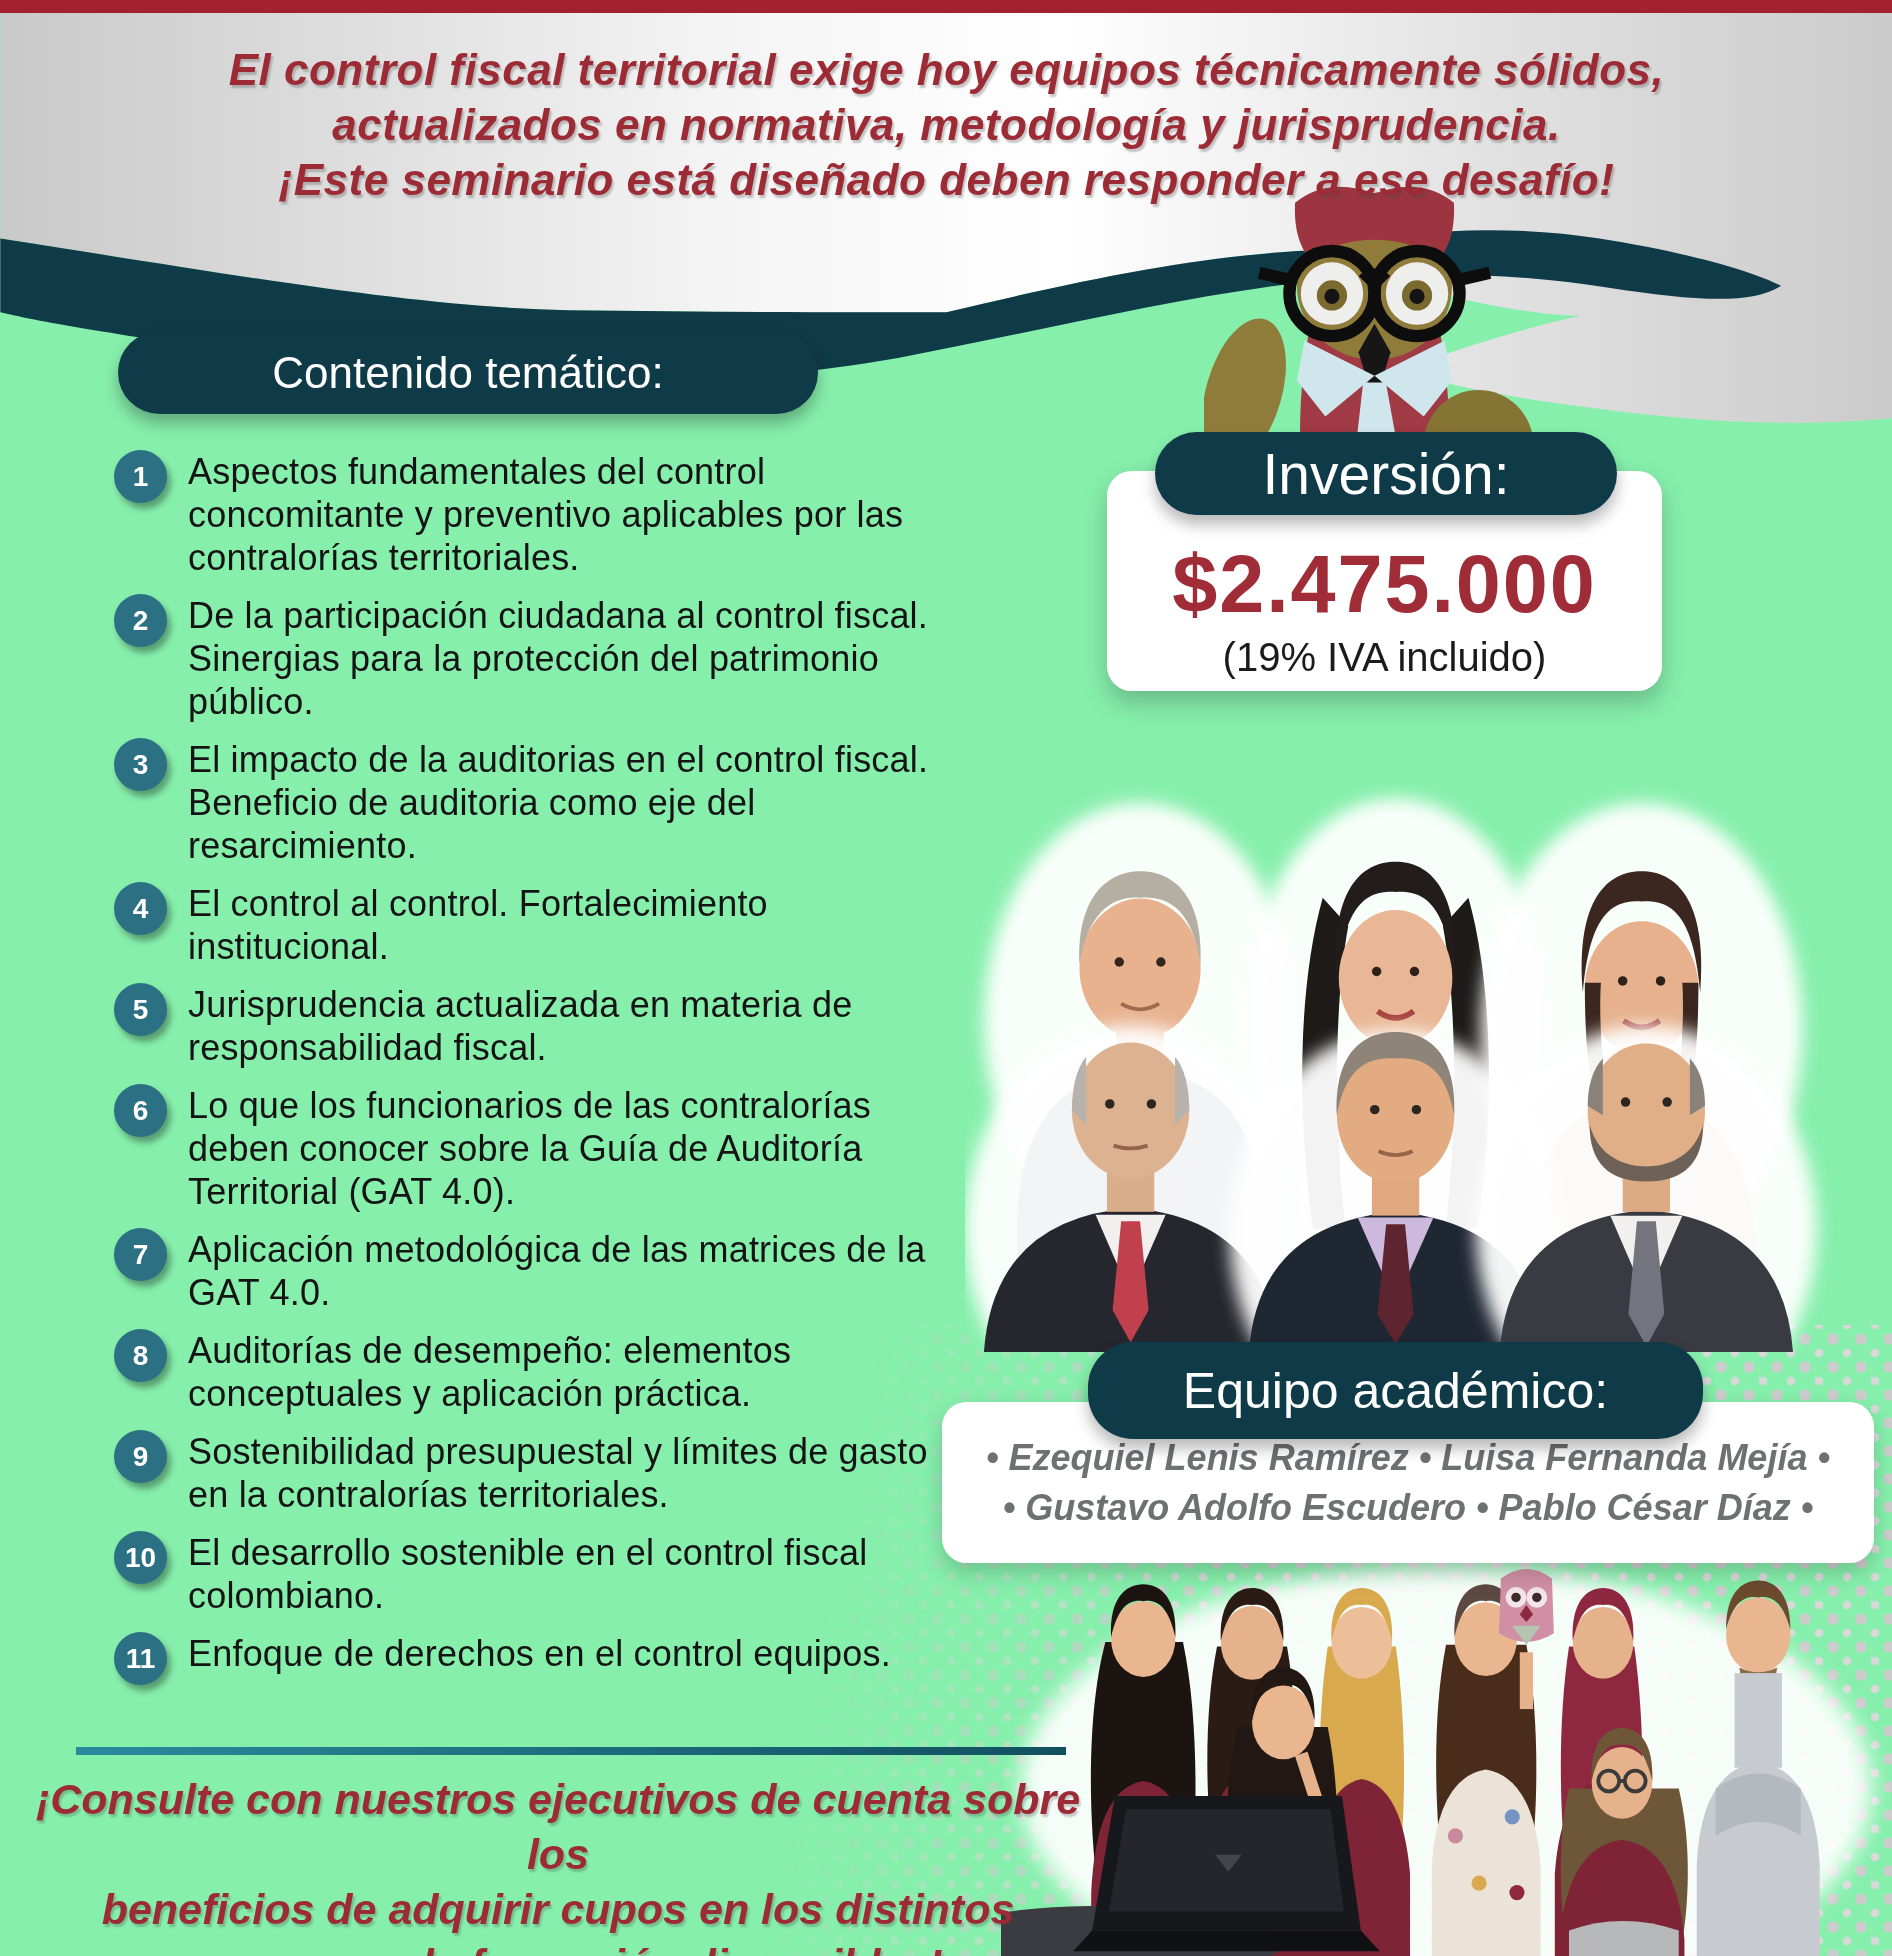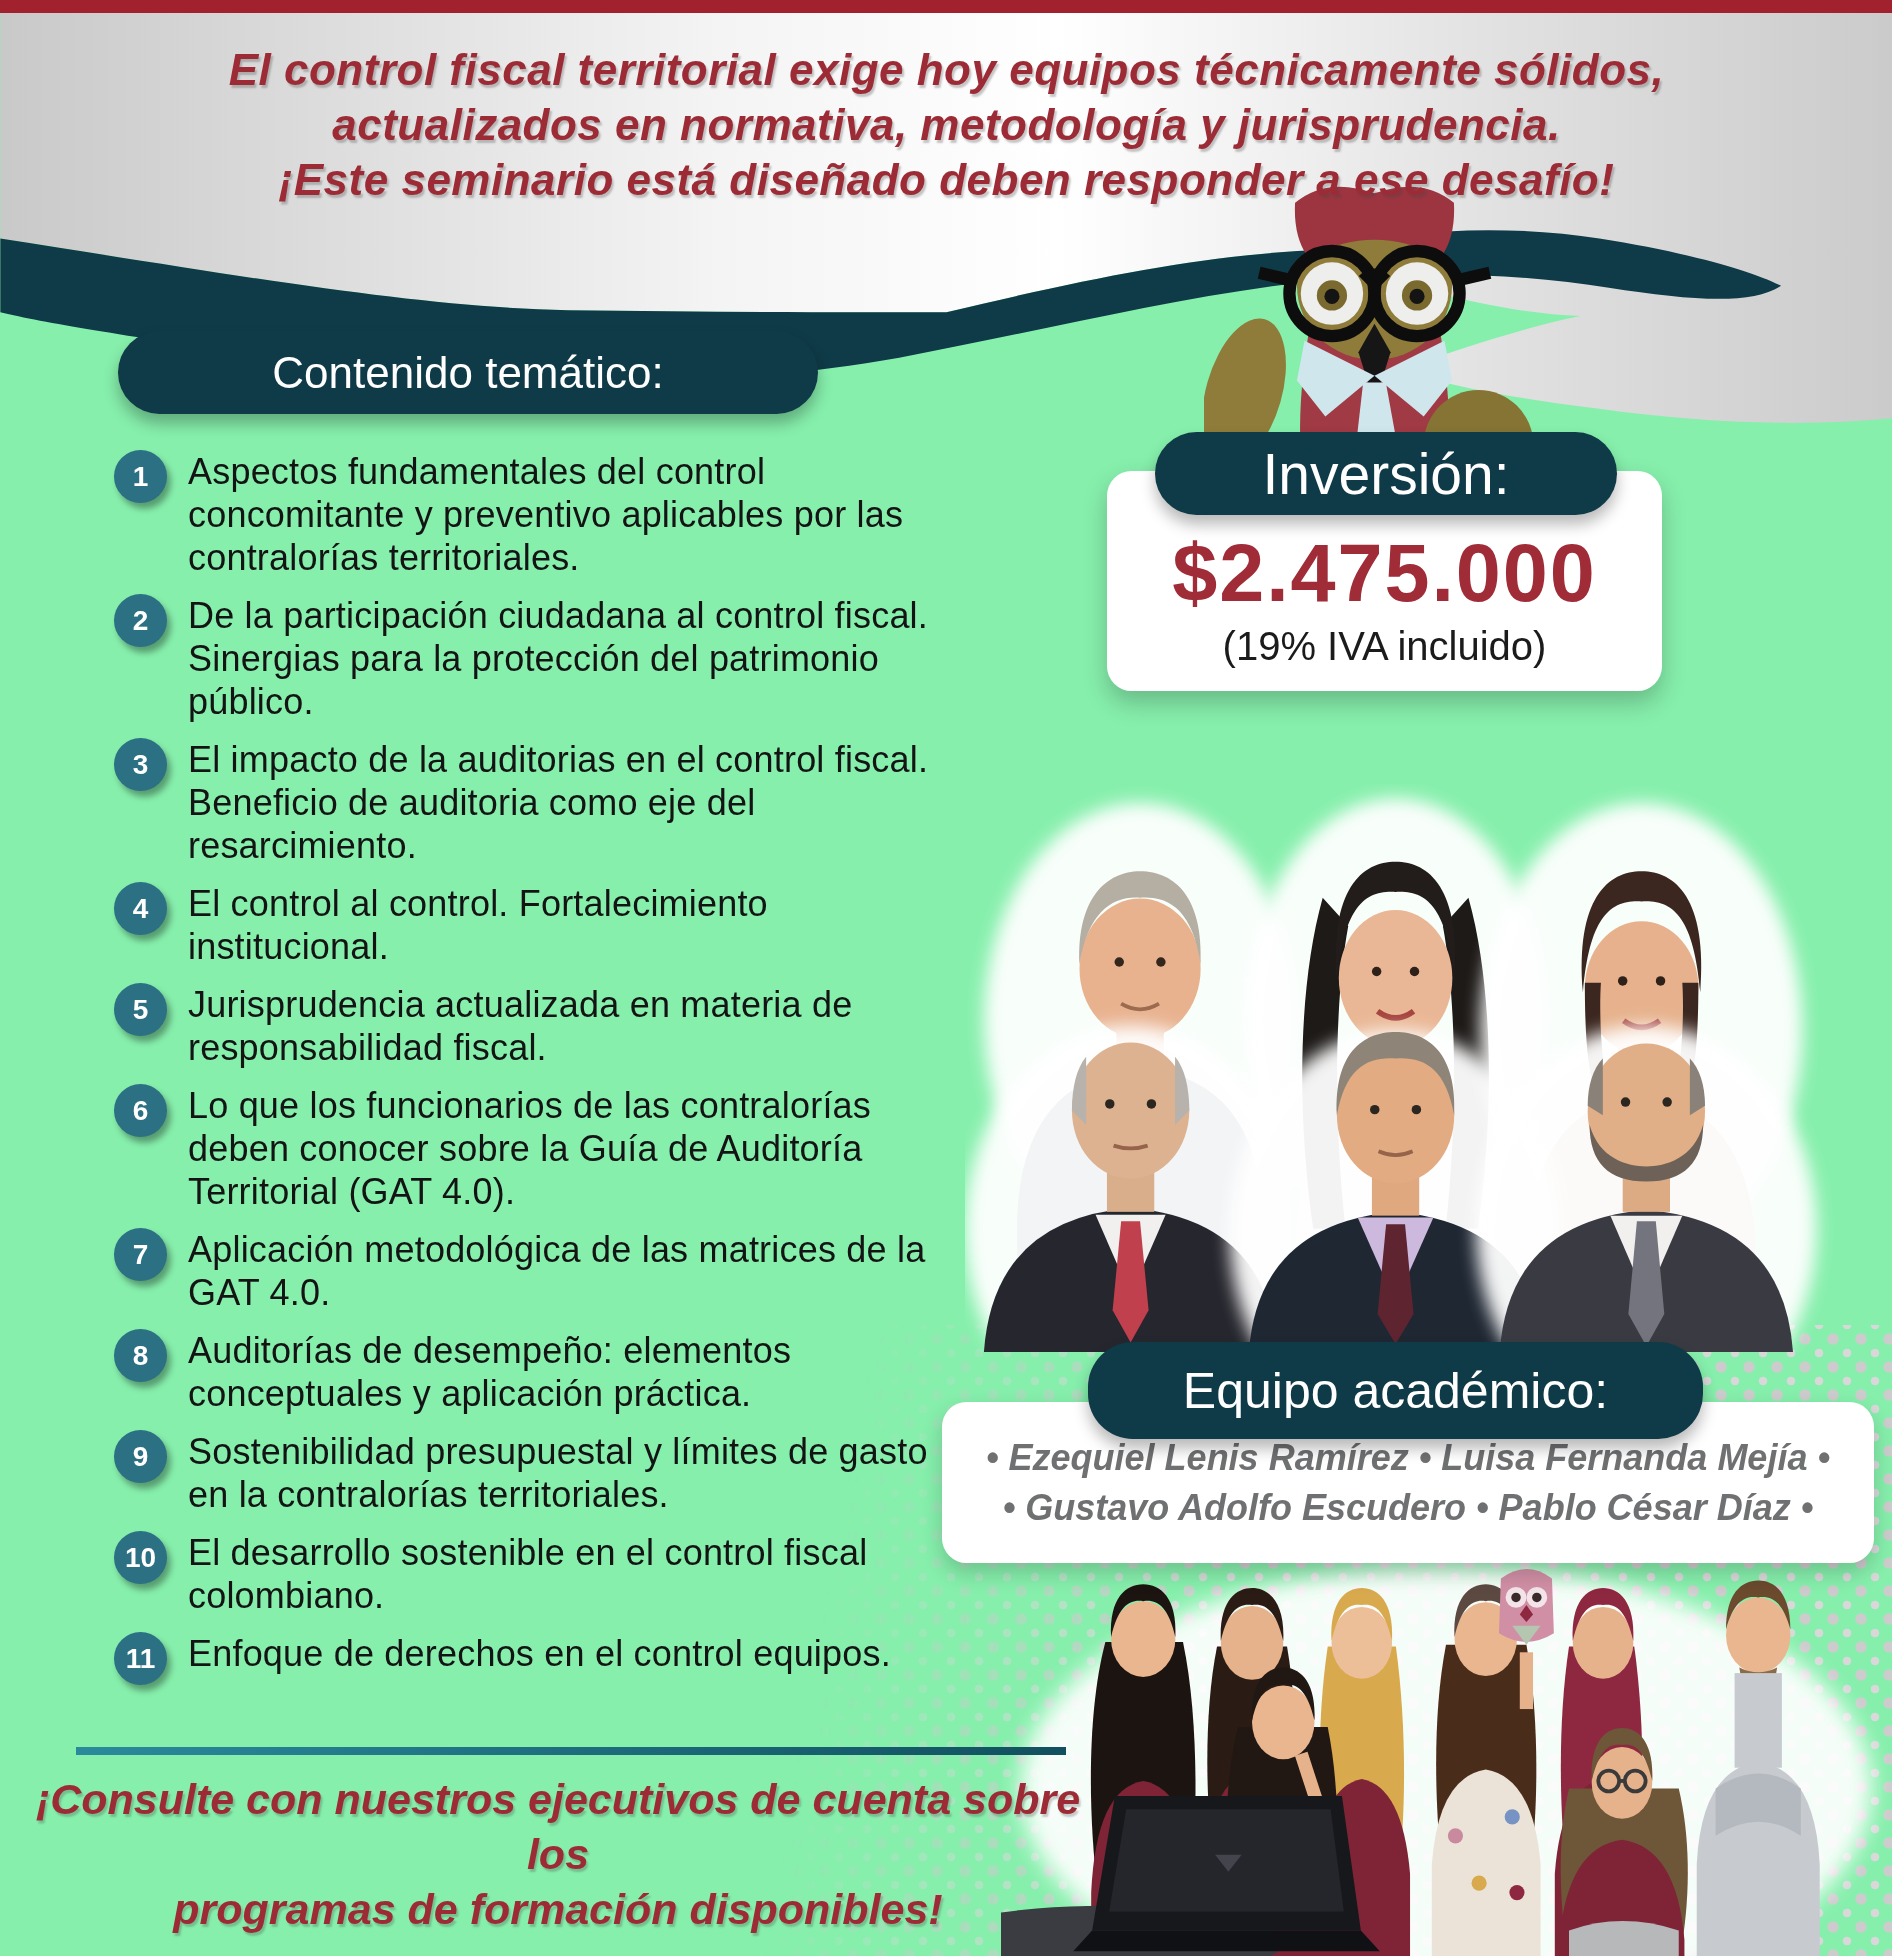--- a/index.html
+++ b/index.html
@@ -22,21 +22,21 @@
     background:#0f3a47;color:#ffffff;border-radius:45px;display:flex;align-items:center;justify-content:center;
     box-shadow:0 9.5px 15px rgba(0,0,0,.28);font-weight:normal;white-space:nowrap;
   }
   .pill-contenido{position:absolute;left:118px;top:331px;width:700px;height:83px;font-size:44px;z-index:6;}
   .pill-inversion{position:absolute;left:1155px;top:432px;width:462px;height:83px;font-size:57px;z-index:7;}
   .pill-equipo{position:absolute;left:1088px;top:1342px;width:615px;height:97px;font-size:50px;z-index:7;}
 
   .invest-card{
     position:absolute;left:1107px;top:471px;width:555px;height:220px;background:#ffffff;border-radius:24.6px;
     box-shadow:0 11.4px 24.6px rgba(0,0,0,.22);z-index:6;display:flex;flex-direction:column;align-items:center;
-    justify-content:flex-end;padding-bottom:23px;box-sizing:border-box;
+    justify-content:flex-end;padding-bottom:12px;box-sizing:border-box;
   }
   .price{font-size:81px;font-weight:bold;color:#a02c38;letter-spacing:1.9px;line-height:85px;}
   .iva{font-size:40px;color:#1b1b1b;margin-top:7.6px;line-height:44px;}
 
   .list{position:absolute;left:114px;top:450px;width:861px;display:flex;flex-direction:column;gap:15px;z-index:6;}
   .item{display:flex;gap:21px;align-items:flex-start;}
   .badge{
     flex:0 0 53px;width:53px;height:53px;border-radius:50%;background:#2c7084;color:#fff;font-weight:bold;
     font-size:28px;display:flex;align-items:center;justify-content:center;
     box-shadow:3.8px 5.7px 6.6px rgba(0,0,0,.35);margin-top:0px;
@@ -386,17 +386,18 @@
       <polygon points="120,258 360,258 380,400 96,400" fill="#17181c"></polygon>
       <polygon points="132,272 348,272 362,380 114,380" fill="#25262c"></polygon>
       <polygon points="226,320 254,320 240,338" fill="#44454c"></polygon>
       <polygon points="96,400 380,400 400,422 76,422" fill="#101114"></polygon>
     </g>
   </svg>
 
   <div class="footer-rule"></div>
   <div class="footer-text">
     <div>¡Consulte con nuestros ejecutivos de cuenta sobre los</div>
+    <div>beneficios de adquirir cupos en los distintos</div>
     <div>programas de formación disponibles!</div>
   </div>
 
 </div>
 
 
 </body></html>

